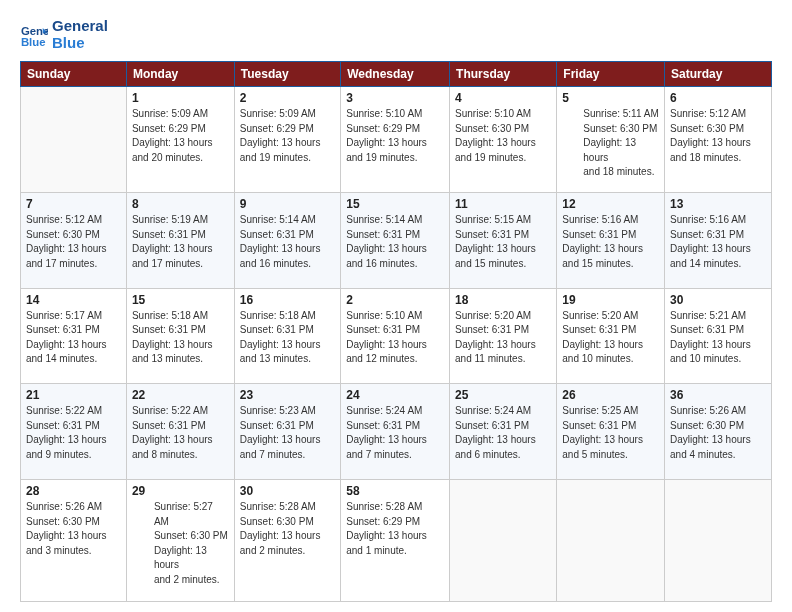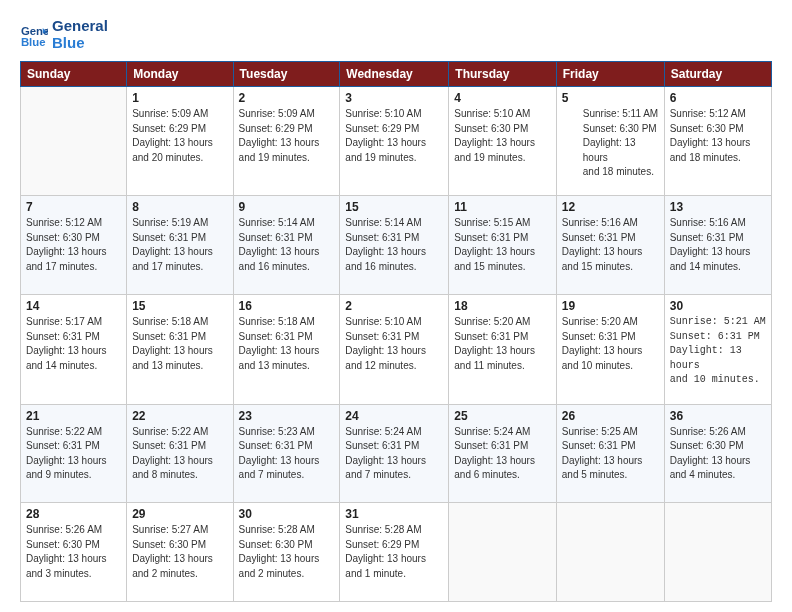--- a/index.html
+++ b/index.html
@@ -262,21 +262,21 @@
           </td>
           <td>
             <span class="day-number">19</span>
             <div class="day-info" style="white-space: pre-line;">Sunrise: 5:20 AM
 Sunset: 6:31 PM
 Daylight: 13 hours
 and 10 minutes.</div>
           </td>
           <td>
             <span class="day-number">30</span>
-            <div class="day-info" style="white-space: pre-line; font-family: Liberation Mono, monospace;">Sunrise: 5:21 AM
+            <div class="day-info" style="white-space: pre-line;">Sunrise: 5:21 AM
 Sunset: 6:31 PM
 Daylight: 13 hours
 and 10 minutes.</div>
           </td>
         </tr>
         <tr>
           <td>
             <span class="day-number">21</span>
             <div class="day-info" style="white-space: pre-line;">Sunrise: 5:22 AM
 Sunset: 6:31 PM
@@ -329,34 +329,34 @@
         <tr>
           <td>
             <span class="day-number">28</span>
             <div class="day-info" style="white-space: pre-line;">Sunrise: 5:26 AM
 Sunset: 6:30 PM
 Daylight: 13 hours
 and 3 minutes.</div>
           </td>
           <td>
             <span class="day-number">29</span>
-            <div class="day-info" style="white-space: pre-line;">Sunrise: 5:27 AM
+            <div class="day-info" style="white-space: pre-line; margin-left: 22px;">Sunrise: 5:27 AM
 Sunset: 6:30 PM
 Daylight: 13 hours
 and 2 minutes.</div>
           </td>
           <td>
             <span class="day-number">30</span>
             <div class="day-info" style="white-space: pre-line;">Sunrise: 5:28 AM
 Sunset: 6:30 PM
 Daylight: 13 hours
 and 2 minutes.</div>
           </td>
           <td>
-            <span class="day-number">31</span>
+            <span class="day-number">58</span>
             <div class="day-info" style="white-space: pre-line;">Sunrise: 5:28 AM
 Sunset: 6:29 PM
 Daylight: 13 hours
 and 1 minute.</div>
           </td>
           <td class="empty-cell"></td>
           <td class="empty-cell"></td>
           <td class="empty-cell"></td>
         </tr>
       </tbody>

